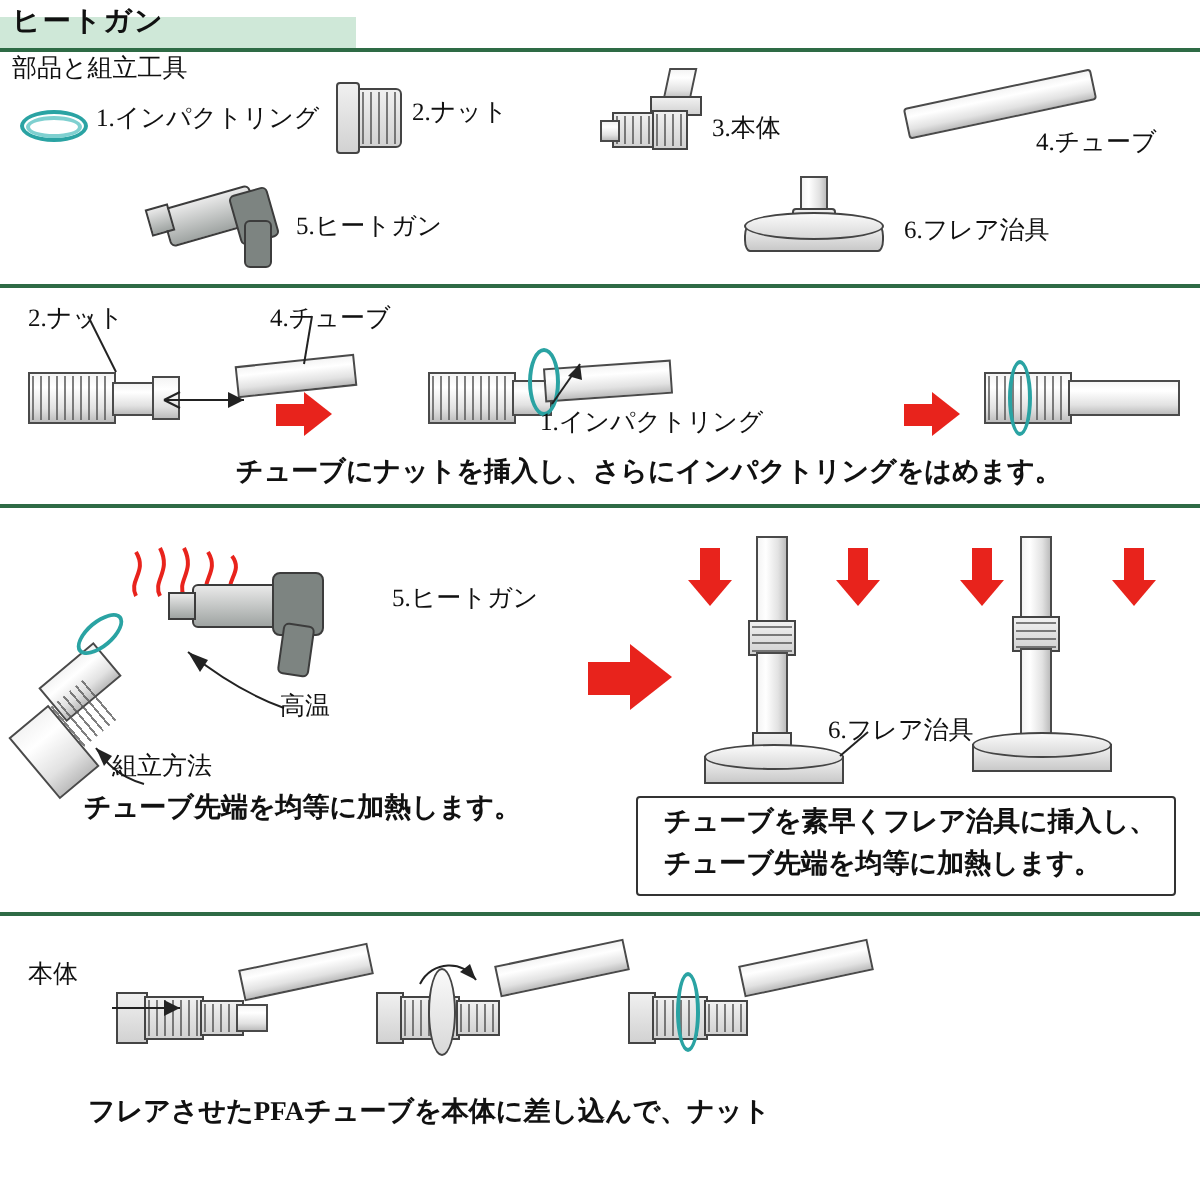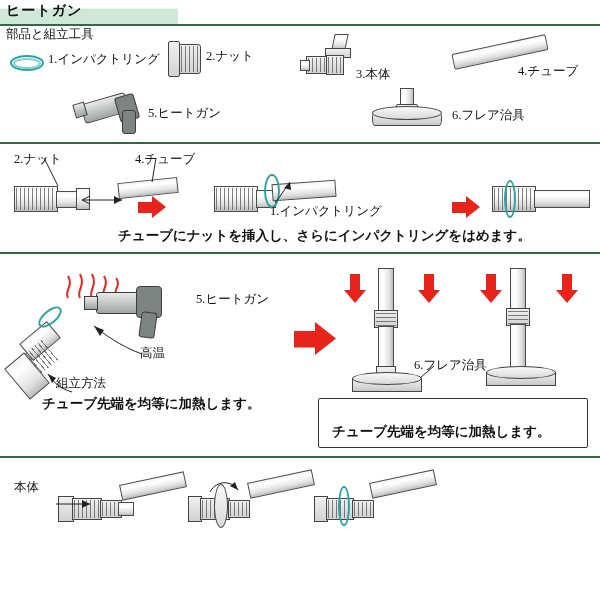--- a/index.html
+++ b/index.html
@@ -86,21 +86,21 @@
 
   <div>
     <div class="pipe" style="left:333px;top:34px;width:14px;height:16px;transform:skewX(-12deg);"></div>
     <div class="nutblk" style="left:325px;top:48px;width:26px;height:10px;"></div>
     <div class="nutblk" style="left:306px;top:56px;width:22px;height:18px;"></div>
     <div class="hatch" style="left:308px;top:58px;width:18px;height:14px;"></div>
     <div class="nutblk" style="left:326px;top:55px;width:18px;height:20px;"></div>
     <div class="hatch" style="left:328px;top:57px;width:14px;height:16px;"></div>
     <div class="pipe" style="left:300px;top:60px;width:10px;height:11px;"></div>
   </div>
-  <div class="t" style="left:356px;top:67px;">3.本体</div>
+  <div class="t" style="left:356px;top:57px;">3.本体</div>
 
   <div class="pipe" style="left:452px;top:44px;width:96px;height:16px;transform:rotate(-12deg);border-radius:2px;"></div>
   <div class="t" style="left:518px;top:64px;">4.チューブ</div>
 
   <div>
     <div class="gun" style="left:82px;top:98px;width:46px;height:20px;transform:rotate(-16deg);border-radius:3px;"></div>
     <div class="gundark" style="left:117px;top:95px;width:20px;height:26px;border-radius:3px;transform:rotate(-16deg);"></div>
     <div class="gundark" style="left:122px;top:110px;width:14px;height:24px;border-radius:3px;"></div>
     <div class="gun" style="left:74px;top:103px;width:12px;height:14px;transform:rotate(-16deg);"></div>
   </div>
@@ -243,20 +243,21 @@
     <div class="base" style="left:486px;top:372px;width:70px;height:14px;"></div>
     <div class="oval" style="left:486px;top:366px;width:70px;height:13px;"></div>
   </div>
 
   <svg width="60" height="30" style="left:420px;top:356px;">
     <line x1="0" y1="22" x2="14" y2="10" stroke="#222" stroke-width="1"></line>
   </svg>
   <div class="t" style="left:414px;top:358px;">6.フレア治具</div>
 
   <div class="callbox" style="left:318px;top:398px;width:268px;height:48px;"></div>
+  <div class="t lg" style="left:332px;top:403px;">チューブを素早くフレア治具に挿入し、</div>
   <div class="t lg" style="left:332px;top:424px;">チューブ先端を均等に加熱します。</div>
 
   <div class="rule" style="left:0;top:456px;width:600px;height:2px;"></div>
 
   <div class="t" style="left:14px;top:480px;">本体</div>
 
   <div>
     <div class="nutblk" style="left:58px;top:496px;width:16px;height:26px;"></div>
     <div class="nutblk" style="left:72px;top:498px;width:30px;height:22px;"></div>
     <div class="hatch" style="left:74px;top:500px;width:26px;height:18px;"></div>
@@ -287,14 +288,15 @@
   <div>
     <div class="nutblk" style="left:314px;top:496px;width:14px;height:26px;"></div>
     <div class="nutblk" style="left:326px;top:498px;width:28px;height:22px;"></div>
     <div class="hatch" style="left:328px;top:500px;width:24px;height:18px;"></div>
     <div class="nutblk" style="left:352px;top:500px;width:22px;height:18px;"></div>
     <div class="hatch" style="left:354px;top:502px;width:18px;height:14px;"></div>
     <div class="pipe" style="left:370px;top:476px;width:66px;height:16px;transform:rotate(-12deg);"></div>
     <div class="ring" style="left:338px;top:486px;width:12px;height:40px;"></div>
   </div>
 
+  <div class="t lg" style="left:44px;top:548px;">フレアさせたPFAチューブを本体に差し込んで、ナット</div>
 
 </div>
 
 </body></html>

